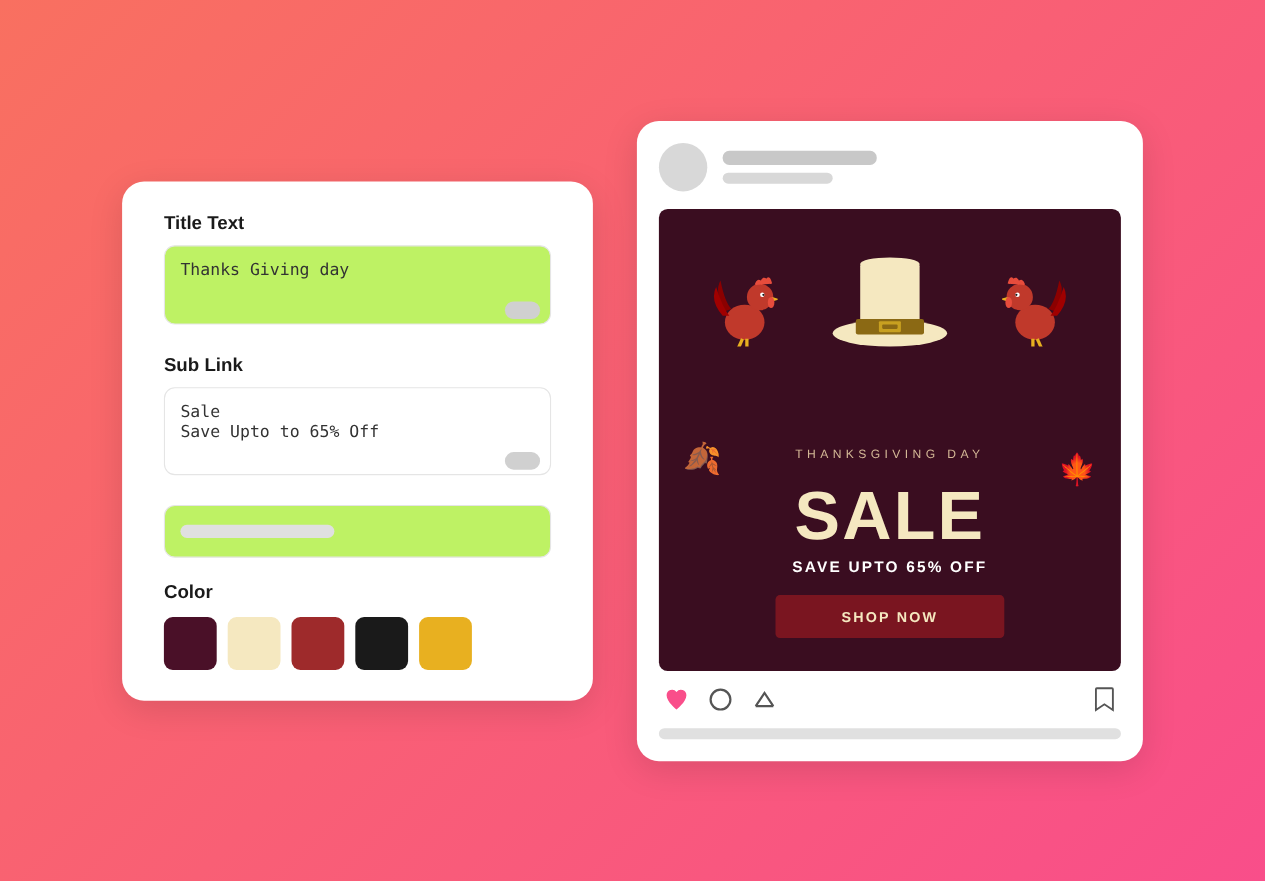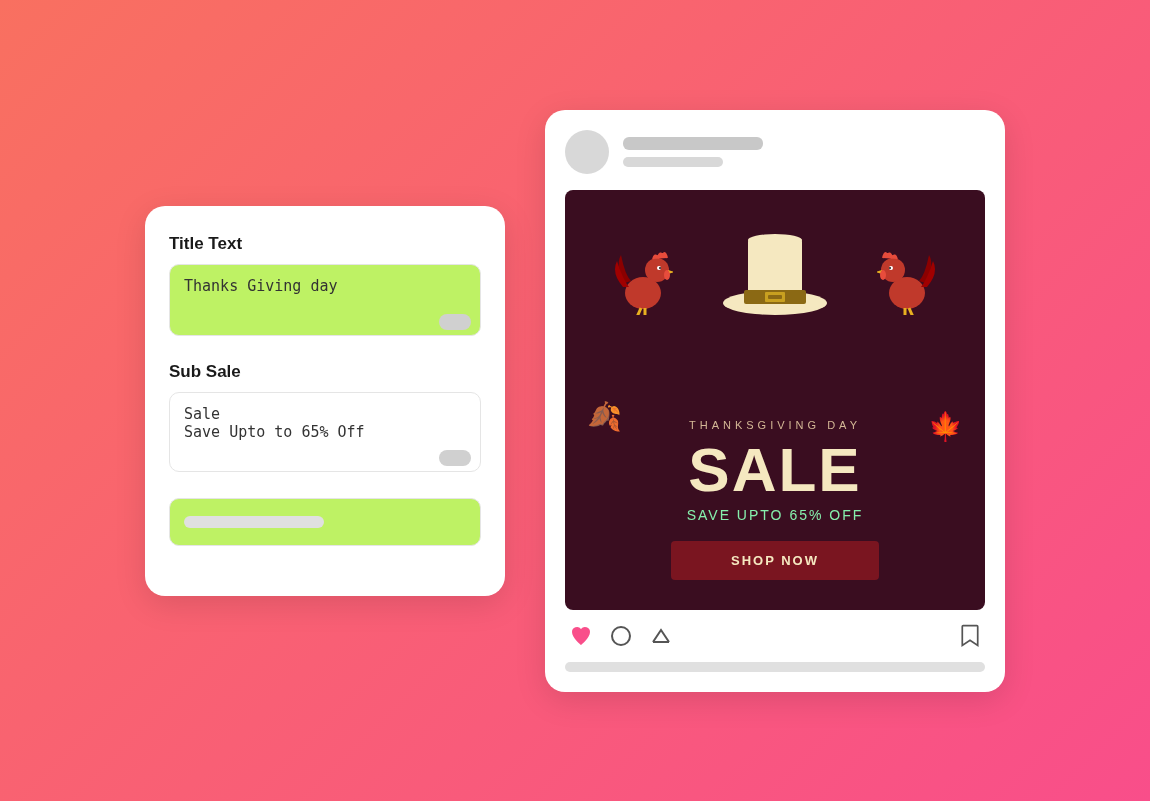--- a/index.html
+++ b/index.html
@@ -19,22 +19,22 @@
       display: flex;
       gap: 40px;
       align-items: center;
       padding: 40px;
     }
 
     
     .left-panel {
       background: #ffffff;
       border-radius: 20px;
-      padding: 28px 24px;
-      width: 360px;
+      padding: 28px 38px;
+      width: 428px;
       box-shadow: 0 8px 32px rgba(0,0,0,0.12);
     }
 
     .field-label {
       font-size: 17px;
       font-weight: 700;
       color: #1a1a1a;
       margin-bottom: 10px;
     }
 
@@ -203,36 +203,36 @@
       text-align: center;
       z-index: 2;
       margin-top: 120px;
     }
 
     .banner-subtitle {
       font-size: 11px;
       letter-spacing: 4px;
       color: #d4b896;
       font-weight: 500;
-      margin-bottom: 8px;
+      margin-bottom: 20px;
     }
 
     .banner-title {
       font-size: 62px;
       font-weight: 900;
       color: #f5e8c0;
       letter-spacing: 2px;
       line-height: 1;
       margin-bottom: 6px;
     }
 
     .banner-desc {
       font-size: 14px;
-      font-weight: 400;
-      color: #86efac;
+      font-weight: 700;
+      color: #ffffff;
       letter-spacing: 2px;
       margin-bottom: 18px;
     }
 
     .shop-btn {
       background: #7a1520;
       color: #f5e8c0;
       border: none;
       padding: 12px 60px;
       font-size: 13px;
@@ -271,33 +271,43 @@
 <div class="main-container">
 
   <div class="left-panel">
 
     <div class="field-label">Title Text</div>
     <div class="text-field-wrapper">
       <textarea class="text-field" rows="2" style="height: 72px; padding-right: 50px;">Thanks Giving day</textarea>
       <div class="toggle-indicator"></div>
     </div>
 
-    <div class="field-label">Sub Sale</div>
+    <div class="field-label">Sub Link</div>
     <div class="text-field-wrapper">
       <textarea class="subtext-field" style="padding-right: 50px;">Sale
 Save Upto to 65% Off</textarea>
       <div class="toggle-indicator"></div>
     </div>
 
     <div class="text-field-wrapper">
       <div class="text-field" style="height: 48px; display: flex; align-items: center;">
         <span class="link-field-placeholder"></span>
       </div>
     </div>
 
+    <div class="color-section">
+      <div class="field-label">Color</div>
+      <div class="color-swatches">
+        <button class="swatch swatch-dark-red"></button>
+        <button class="swatch swatch-cream"></button>
+        <button class="swatch swatch-crimson"></button>
+        <button class="swatch swatch-black"></button>
+        <button class="swatch swatch-gold"></button>
+      </div>
+    </div>
 
   </div>
 
   <div class="right-panel">
 
     <div class="post-header">
       <div class="avatar-circle"></div>
       <div class="header-lines">
         <div class="header-line-1"></div>
         <div class="header-line-2"></div>

